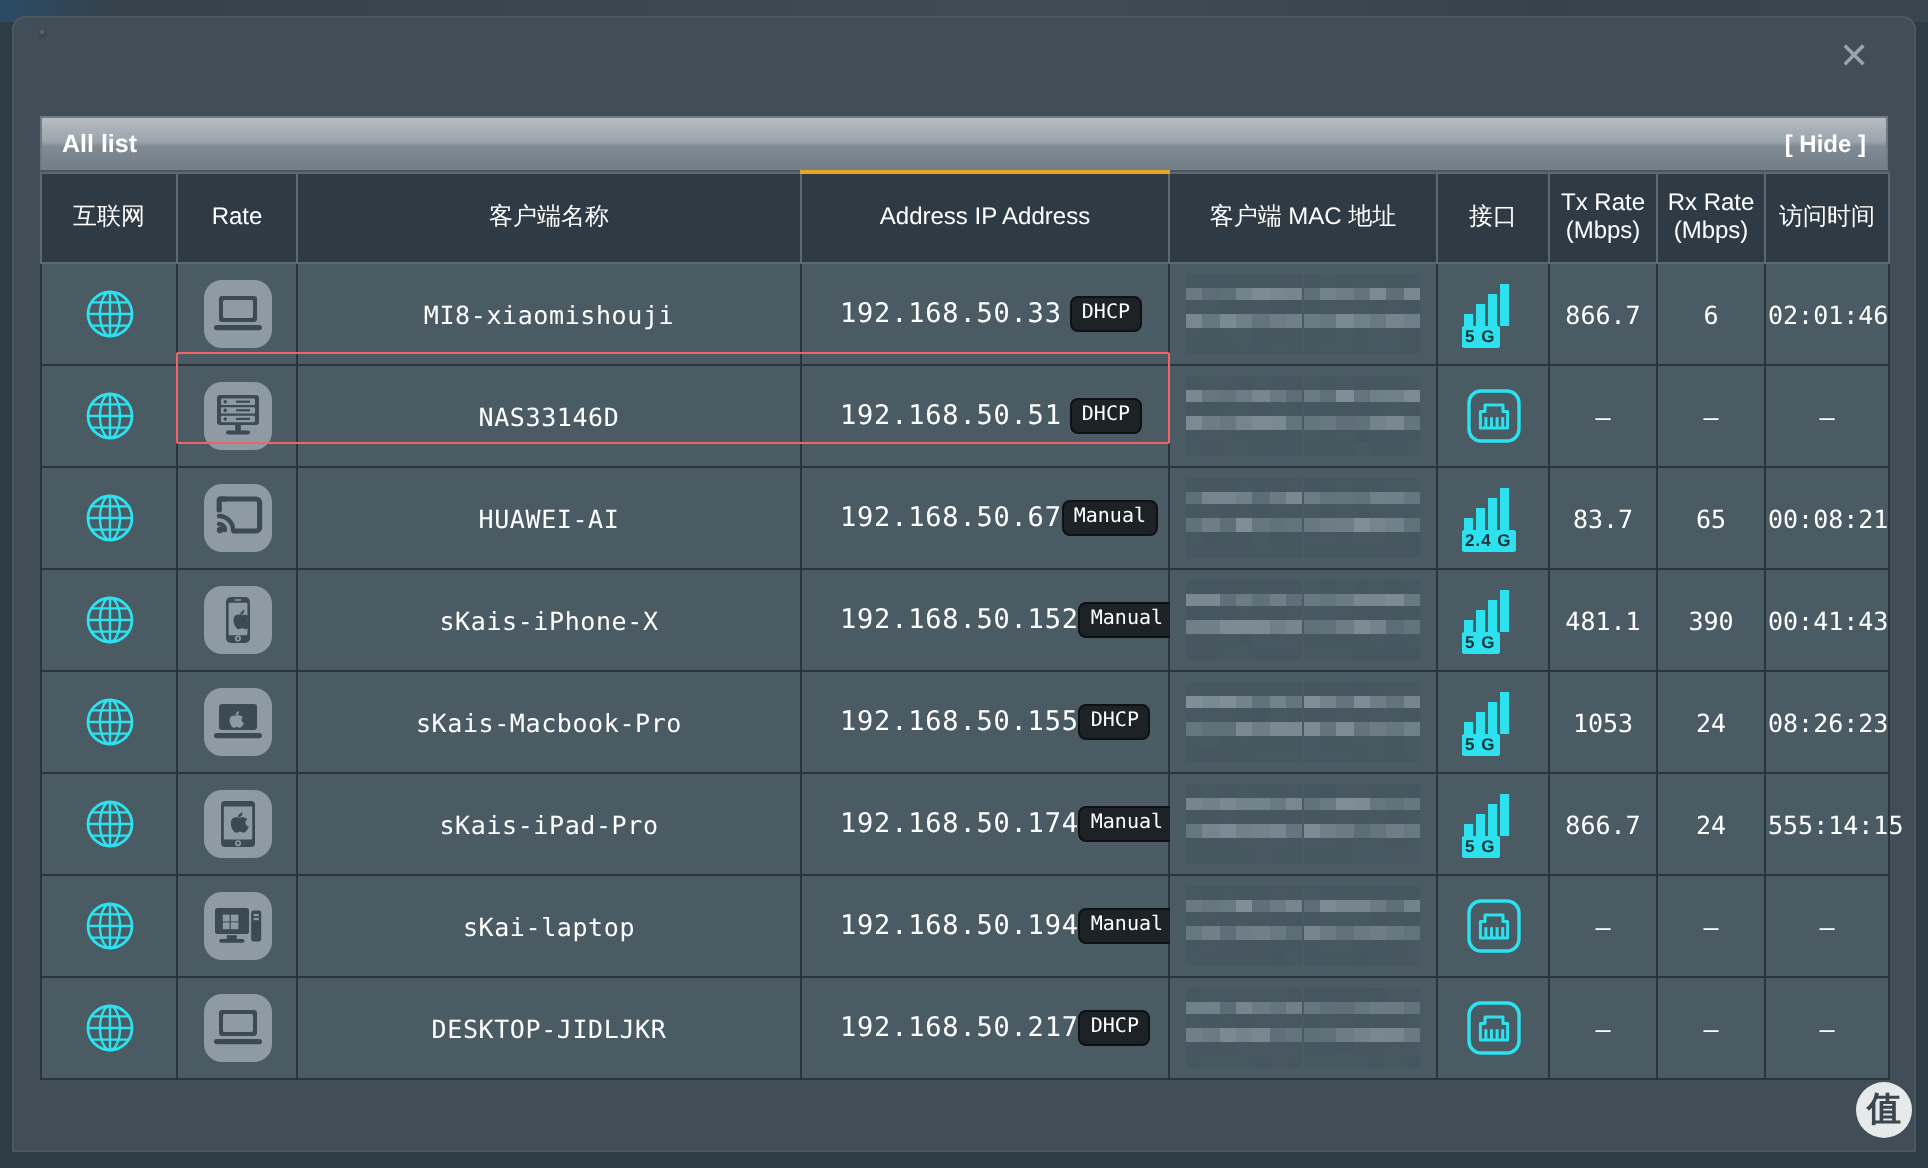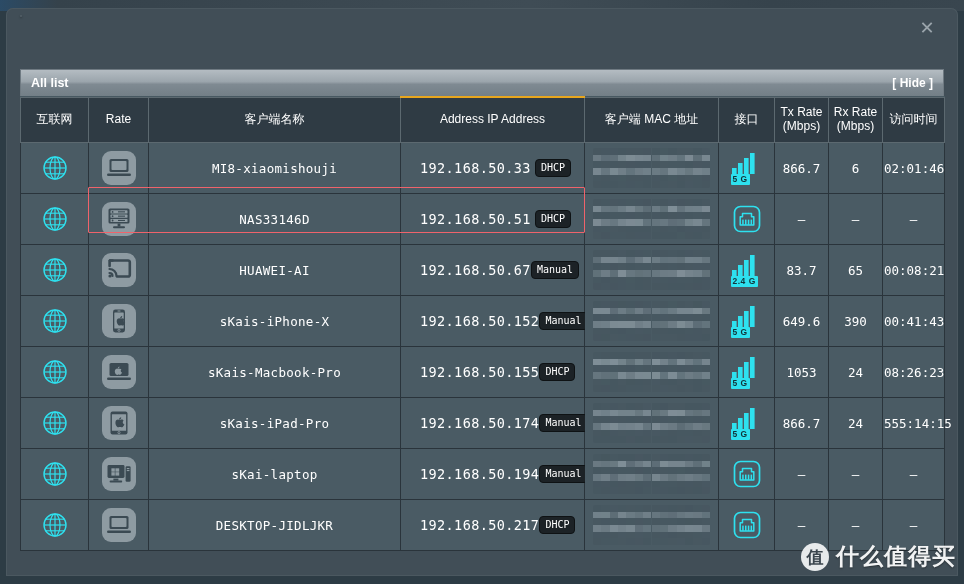--- a/index.html
+++ b/index.html
@@ -29,21 +29,21 @@
     border:1px solid #5a666e;border-radius:7px;overflow:hidden;
     box-shadow:0 1px 2px rgba(0,0,0,.35);}
   .tab{height:32px;line-height:32px;padding:0 0;text-align:center;
     font-size:14px;color:#dfe5e9;cursor:pointer;}
   .tab.sel{width:98px;background:linear-gradient(to bottom,#3a444c,#333c43);
     color:#c9d2d8;box-shadow:inset 0 1px 0 rgba(255,255,255,.06);}
   .tab.unsel{width:104px;background:linear-gradient(to bottom,#9aa4aa,#7d888f 55%,#8e989e);
     color:#ffffff;border-left:1px solid #5a666e;}
 
   
-  .panel{position:absolute;left:14px;top:61px;width:924px;}
+  .panel{position:absolute;left:14px;top:50px;width:924px;}
   .panel-head{height:27px;line-height:27px;
     background:linear-gradient(to bottom,#b4bcc2 0%,#9ba5ac 45%,#7f8a92 55%,#737f87 100%);
     color:#ffffff;font-size:12.5px;font-weight:bold;
     padding:0 10px;box-sizing:border-box;display:flex;justify-content:space-between;align-items:center;
     border:1px solid #6f7a82;border-bottom:none;}
   .panel-hide{font-size:12px;font-weight:bold;color:#ffffff;cursor:pointer;}
 
   table.dev{border-collapse:collapse;width:924px;table-layout:fixed;
     background:#475861;}
   table.dev th{
@@ -645,21 +645,21 @@
                   <i style="left:85.71428571428572%;top:83.33333333333334%;width:7.142857142857143%;height:16.666666666666668%;background:rgba(70,86,95,0.70)"></i>
                   <i style="left:92.85714285714286%;top:83.33333333333334%;width:7.142857142857143%;height:16.666666666666668%;background:rgba(70,86,95,0.89)"></i>
                 </div>
               </td>
               <td><span class="wifi"><svg class="bars" width="26" height="22" viewBox="0 0 26 22">
                     <rect x="0" y="16" width="4.6" height="6" fill="#2ee1ef"></rect>
                     <rect x="6" y="11" width="4.6" height="11" fill="#2ee1ef"></rect>
                     <rect x="12" y="6" width="4.6" height="16" fill="#2ee1ef"></rect>
                     <rect x="18" y="1" width="4.6" height="21" fill="#2ee1ef"></rect>
                   </svg><span class="bandtag">5 G</span></span></td>
-              <td>649.6</td>
+              <td>481.1</td>
               <td>390</td>
               <td>00:41:43</td>
             </tr>
             <tr>
               <td class="c-net"><span><svg class="globe" viewBox="0 0 26 26">
                     <circle cx="13" cy="13" r="11" fill="none" stroke="#2ee1ef" stroke-width="1.4"></circle>
                     <ellipse cx="13" cy="13" rx="5" ry="11" fill="none" stroke="#2ee1ef" stroke-width="1.2"></ellipse>
                     <line x1="2" y1="13" x2="24" y2="13" stroke="#2ee1ef" stroke-width="1.2"></line>
                     <line x1="3.6" y1="7.2" x2="22.4" y2="7.2" stroke="#2ee1ef" stroke-width="1.1"></line>
                     <line x1="3.6" y1="18.8" x2="22.4" y2="18.8" stroke="#2ee1ef" stroke-width="1.1"></line>
@@ -1149,16 +1149,15 @@
           </tbody>
       </table>
 
       <div class="redbox" id="redbox" style="left: 68px; top: 118px; width: 495px; height: 44px; border-color: rgb(240, 99, 107);"></div>
     </div>
 
   </div>
 
   <div class="watermark">
     <div class="wm-logo">值</div>
-    <div class="wm-text">什么值得买</div>
   </div>
 
 </div>
 
 </body></html>

